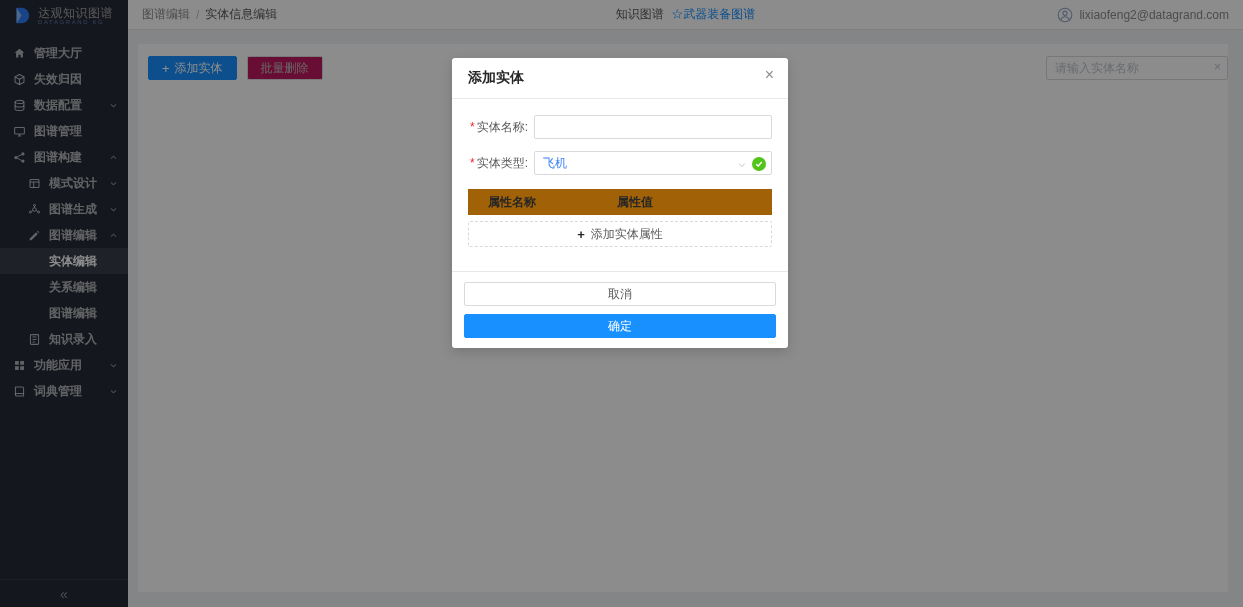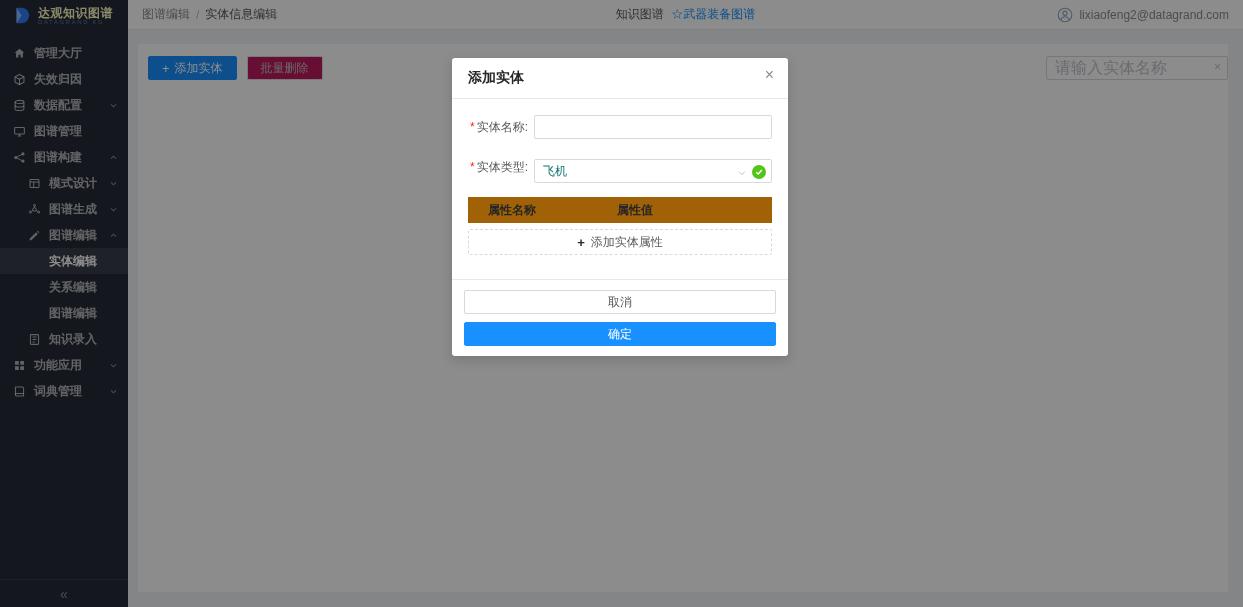--- a/index.html
+++ b/index.html
@@ -5,21 +5,21 @@
   * { margin:0; padding:0; box-sizing:border-box; }
   html,body { width:1243px; height:607px; }
   body { font-family:"Liberation Sans", sans-serif; font-size:12px; color:#595959; background:#f0f2f5; overflow:hidden; }
   #page { position:relative; width:1243px; height:607px; background:#f0f2f5; overflow:hidden; }
 
   
   .sidebar { position:absolute; left:0; top:0; bottom:0; width:128px; background:#252a36; display:flex; flex-direction:column; z-index:1; }
   .logo { height:32px; display:flex; align-items:center; padding-left:12px; flex:0 0 auto; }
   .logo-mark { width:20px; height:20px; margin-right:6px; flex:0 0 auto; }
   .logo-text { line-height:1.05; }
-  .logo-title { color:#fef9c3; font-size:12px; font-weight:bold; letter-spacing:0.5px; white-space:nowrap;text-align:center; }
+  .logo-title { color:#a3a3a3; font-size:12px; font-weight:normal; letter-spacing:0.5px; white-space:nowrap;text-align:center; }
   .logo-sub { color:#5f7cae; font-size:6px; letter-spacing:1.6px; white-space:nowrap; }
   .menu { flex:1 1 auto; padding-top:8px; overflow:hidden; }
   .mi { height:26px; display:flex; align-items:center; padding-right:10px; color:rgba(255,255,255,0.65); cursor:pointer; white-space:nowrap; }
   .mi .ic { width:13px; height:13px; margin-right:8px; display:inline-flex; flex:0 0 auto; }
   .mi .ic svg { width:13px; height:13px; }
   .mi .lbl { font-size:12px;font-weight:bold; }
   .mi .chev { margin-left:auto; width:9px; height:9px; display:inline-flex; opacity:0.7; }
   .mi .chev svg { width:9px; height:9px; }
   .l1 { padding-left:13px; }
   .l2 { padding-left:28px; }
@@ -42,21 +42,21 @@
 
   
   .main { position:absolute; left:128px; top:30px; right:0; bottom:0; background:#f0f2f5; }
   .card { position:absolute; left:10px; top:14px; right:15px; bottom:15px; background:#ffffff; padding:12px 0 0 10px; overflow:hidden; }
   .toolbar { display:flex; align-items:flex-start; height:24px; margin-bottom:12px; position:relative; }
   .btn { display:inline-flex; align-items:center; justify-content:center; height:24px; padding:0 13px; border-radius:2px; font-size:12px; cursor:pointer; border:1px solid transparent; }
   .btn-primary { background:#1890ff; color:#ffffff; border-color:#1890ff; }
   .btn-primary .plus { margin-right:5px; font-size:13px; }
   .btn-disabled { background:#be185d; color:#c0c0c0; border-color:#dcdcdc; margin-left:10px; cursor:not-allowed; }
   .search-box { position:absolute; right:0; top:0; width:182px; height:24px; }
-  .search-box input { width:100%; height:100%; border:1px solid #d9d9d9; border-radius:2px; padding:0 24px 0 8px; font-size:16px; color:#0f766e; outline:none; font-family:"Liberation Sans", sans-serif; }
+  .search-box input { width:100%; height:100%; border:1px solid #d9d9d9; border-radius:2px; padding:0 24px 0 8px; font-size:12px; color:#0f766e; outline:none; font-family:"Liberation Sans", sans-serif; }
   .search-box input::placeholder { color:#c0c4cc; }
   .search-clear { position:absolute; right:7px; top:4px; color:#c0c4cc; font-size:12px; cursor:pointer; }
   .thead { display:flex; align-items:center; height:30px; background:#f7f8fa; color:#595959; font-weight:bold; }
   .th-check { width:46px; display:flex; justify-content:center; }
   .checkbox { width:13px; height:13px; border:1px solid #d0d3d9; border-radius:2px; background:#fff; cursor:pointer; }
   .th-id { flex:1 1 auto; }
   .th-type { width:62px; }
   .th-filter { width:28px; display:flex; align-items:center; color:#bfbfbf; }
   .th-filter svg { width:11px; height:11px; }
   .th-action { width:255px; }
@@ -65,21 +65,21 @@
   .mask { position:absolute; inset:0; background:rgba(0,0,0,0.45); z-index:10; }
   .modal { position:absolute; left:452px; top:58px; width:336px; background:#ffffff; border-radius:3px; box-shadow:0 4px 12px rgba(0,0,0,0.15); z-index:20; }
   .modal-header { position:relative; padding:11px 16px; border-bottom:1px solid #e8e8e8; }
   .modal-title { font-size:14px; font-weight:600; color:#262626; }
   .modal-close { position:absolute; right:14px; top:9px; font-size:16px; color:#8c8c8c; cursor:pointer; line-height:1; }
   .modal-body { padding:16px 16px 0 16px; }
   .form-row { display:flex; align-items:center; margin-bottom:12px; }
   .form-label { width:66px; text-align:right; padding-right:6px; color:#595959; flex:0 0 auto; }
   .req { color:#f5222d; margin-right:2px; }
   .form-input { flex:1 1 auto; height:24px; border:1px solid #d9d9d9; border-radius:2px; padding:0 8px; font-size:12px; color:#262626; outline:none; font-family:"Liberation Sans", sans-serif; }
-  .form-select { flex:1 1 auto; position:relative; height:24px; border:1px solid #d9d9d9; border-radius:2px; display:flex; align-items:center; padding:0 40px 0 8px; color:#0f766e; cursor:pointer;margin-top:8px; }
+  .form-select { flex:1 1 auto; position:relative; height:24px; border:1px solid #d9d9d9; border-radius:2px; display:flex; align-items:center; padding:0 40px 0 8px; color:#3b82f6; cursor:pointer; }
   .select-chev { position:absolute; right:24px; top:7px; width:10px; height:10px; color:#bfbfbf; }
   .select-chev svg { width:10px; height:10px; }
   .valid-badge { position:absolute; right:5px; top:5px; width:14px; height:14px; border-radius:50%; background:#52c41a; display:flex; align-items:center; justify-content:center; }
   .valid-badge svg { width:8px; height:8px; }
   .prop-head { display:flex; align-items:center; height:26px; background:#a16207; margin-top:14px; color:#262626; font-weight:bold; }
   .prop-col-name { width:49%; padding-left:20px; }
   .prop-col-value { flex:1; }
   .add-prop { margin-top:6px; height:26px; border:1px dashed #d9d9d9; border-radius:2px; display:flex; align-items:center; justify-content:center; color:#595959; cursor:pointer; gap:6px; }
   .add-prop .plus { font-weight:bold; font-size:13px; color:#262626; }
   .modal-footer { margin-top:24px; border-top:1px solid #e8e8e8; padding:10px 12px; display:flex; justify-content:flex-end; gap:8px;flex-direction:column; }

